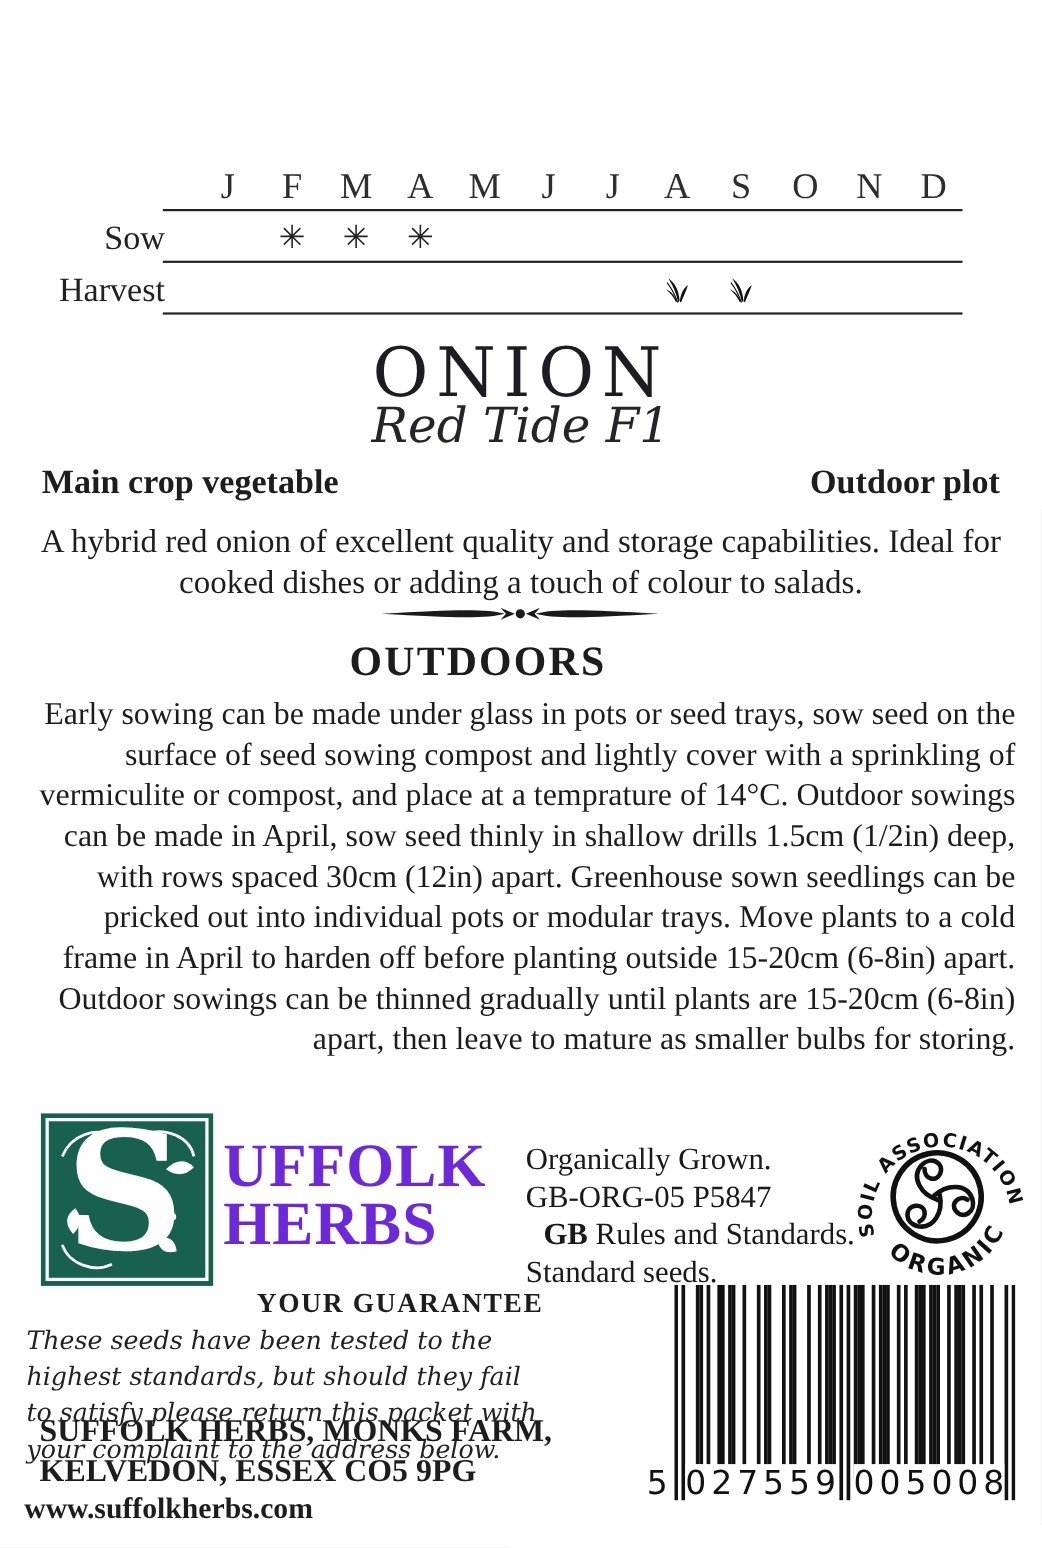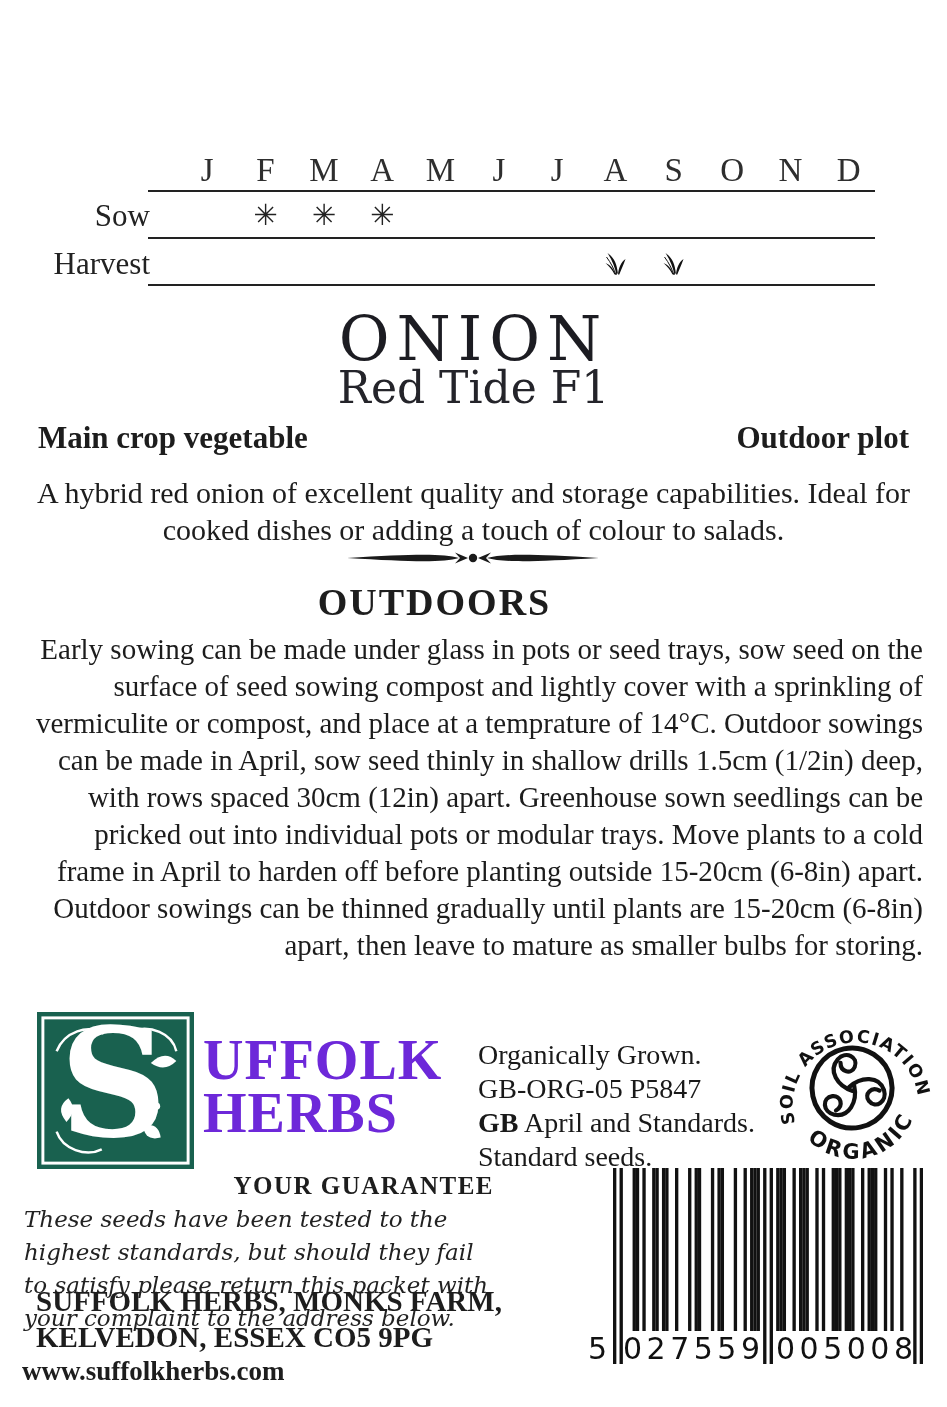--- a/index.html
+++ b/index.html
@@ -13,35 +13,35 @@
   .cal-line{left:148px;width:727px;height:0;border-top:2.5px solid #222;}
   .row-label{left:0;width:150px;text-align:right;font-size:31px;color:#222;}
   .mark-row{left:178px;width:700px;display:flex;align-items:center;}
   .mark-cell{flex:1;text-align:center;height:40px;display:flex;align-items:center;justify-content:center;}
   .sow-mark{font-family:"DejaVu Sans",sans-serif;font-size:29px;color:#222;line-height:1;}
 
   
   .title{left:0;width:947px;top:290px;text-align:center;font-family:"DejaVu Serif",serif;
          font-size:62px;letter-spacing:7px;color:#1c1c22;margin-top:12px;}
   .variety{left:0;width:947px;top:362px;text-align:center;font-family:"DejaVu Serif",serif;
-           font-size:44px;color:#24242a;}
+           font-style:italic;font-size:44px;color:#24242a;}
   .crop-row{left:38px;top:420px;width:871px;display:flex;justify-content:space-between;
             font-weight:700;font-size:31px;}
   .descr{left:30px;top:459px;width:887px;text-align:center;font-size:30px;line-height:37px;margin-top:15px;}
 
   
   .ornament{left:343px;top:547px;}
   .outdoors{left:0;width:869px;top:580px;text-align:center;font-weight:700;font-size:38px;letter-spacing:2px;}
   .bodytext{left:24px;top:631px;width:899px;text-align:right;font-size:29px;line-height:37px;color:#1c1c1c;}
 
   
   .logo-square{left:37px;top:1012px;}
   .wordmark{left:203px;top:1034px;font-weight:700;font-size:56px;line-height:53px;letter-spacing:1px;}
   .cert{left:478px;top:1038px;font-size:28px;line-height:34px;color:#191919;}
-  .cert b{font-weight:700;}
+  .cert b{font-weight:700;margin-left:16px;}
   .soil-logo{left:768px;top:1004px;}
 
   
   .guar-head{left:20px;top:1172px;width:474px;text-align:right;font-weight:600;font-size:25px;letter-spacing:1.5px;}
   .guar-body{left:24px;top:1203px;width:478px;font-family:"DejaVu Serif",serif;font-style:italic;
              font-size:23px;line-height:33px;color:#222;}
   .address{left:36px;top:1283px;font-weight:700;font-size:29px;line-height:36px;}
   .website{left:22px;top:1356px;font-weight:700;font-size:27px;}
 
   
@@ -163,21 +163,21 @@
     <text x="78" y="126" text-anchor="middle" font-family="DejaVu Serif, serif" font-size="152" font-weight="bold" fill="#ffffff">S</text>
   </svg>
   <div class="abs wordmark" style="color:#6d28d9">
     <div>UFFOLK</div>
     <div>HERBS</div>
   </div>
 
   <div class="abs cert">
     <div>Organically Grown.</div>
     <div>GB-ORG-05 P5847</div>
-    <div><b>GB</b><span> April and Standards.</span></div>
+    <div><b>GB</b><span> Rules and Standards.</span></div>
     <div>Standard seeds.</div>
   </div>
 
   <svg class="abs soil-logo" width="168" height="168" viewBox="0 0 168 168">
     <g transform="rotate(-12 84 84)">
       <defs>
         <path id="sa-top" d="M 22 113 A 63 63 0 1 1 146 113" fill="none"></path>
         <path id="sa-bot" d="M 27 120 A 64 64 0 0 0 141 120" fill="none"></path>
       </defs>
       <text font-family="DejaVu Sans, sans-serif" font-size="17.5" font-weight="bold" letter-spacing="1.5" fill="#111">

